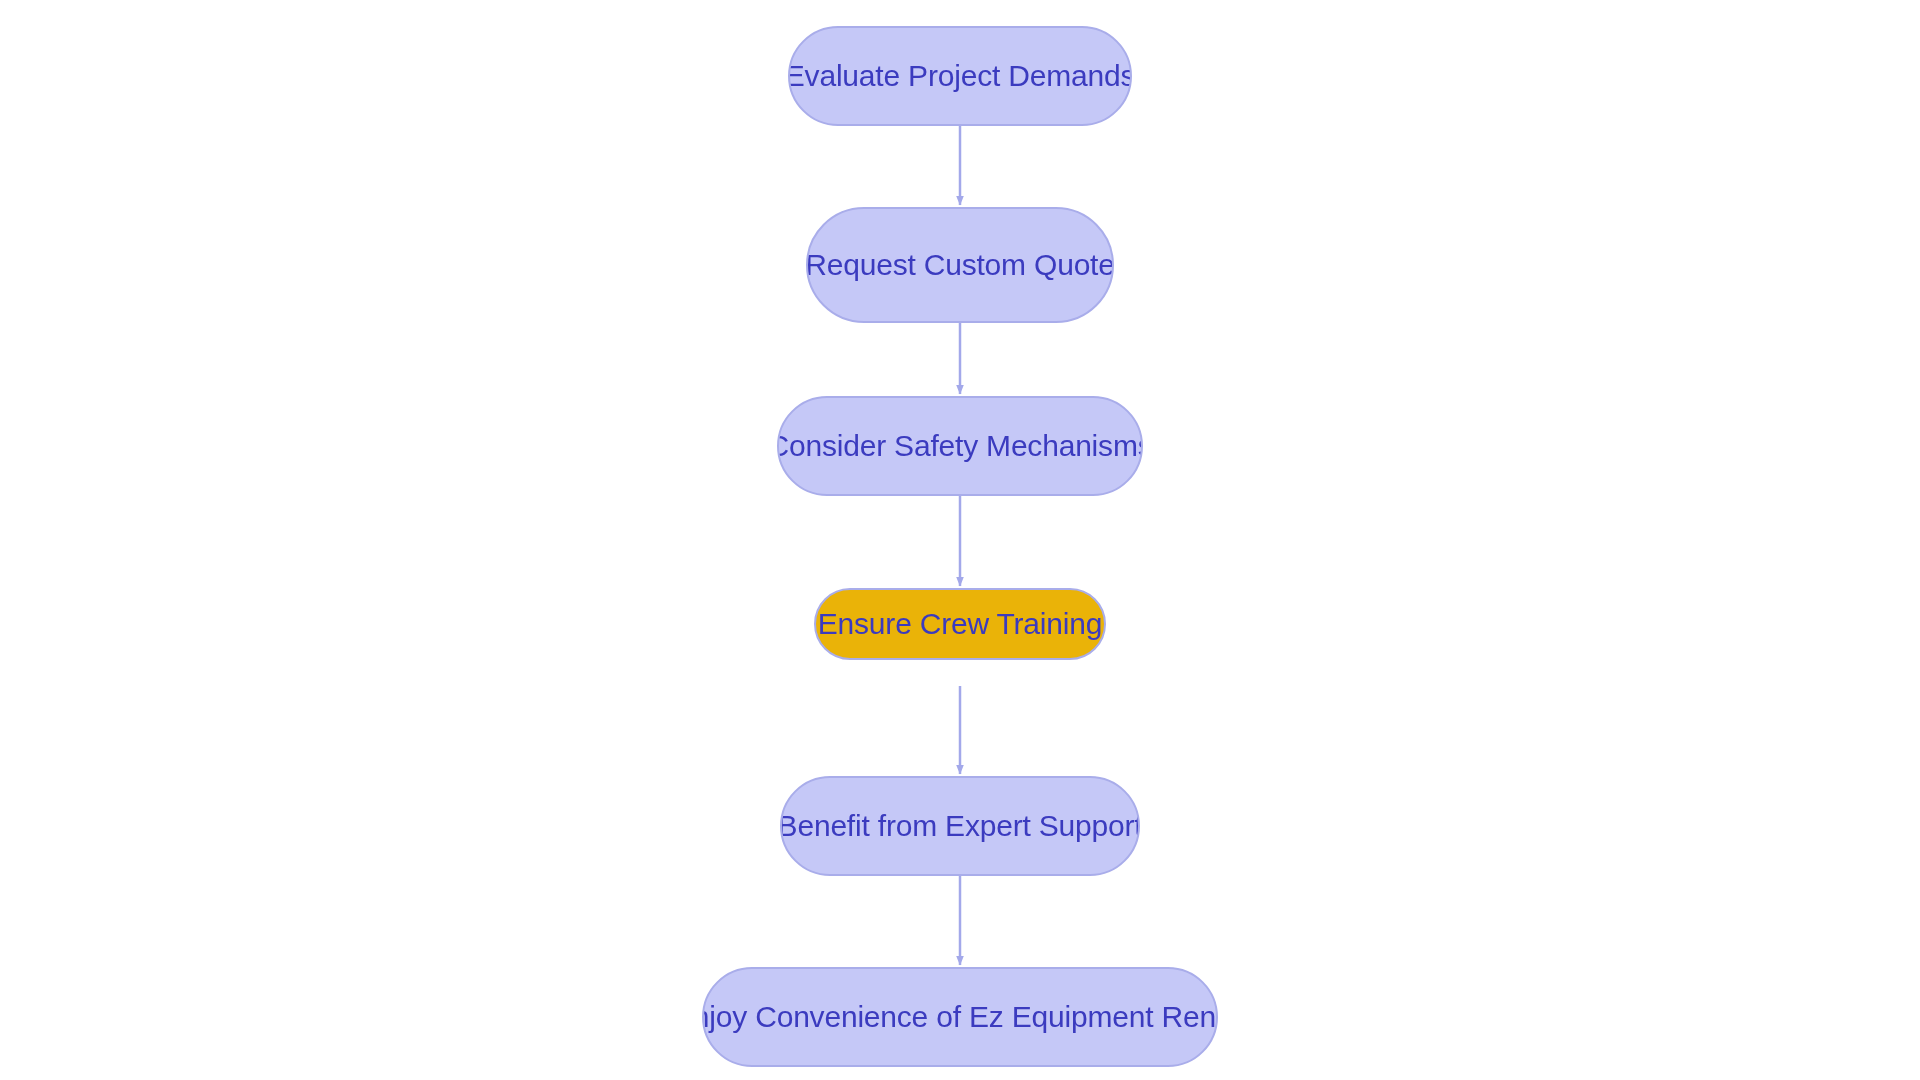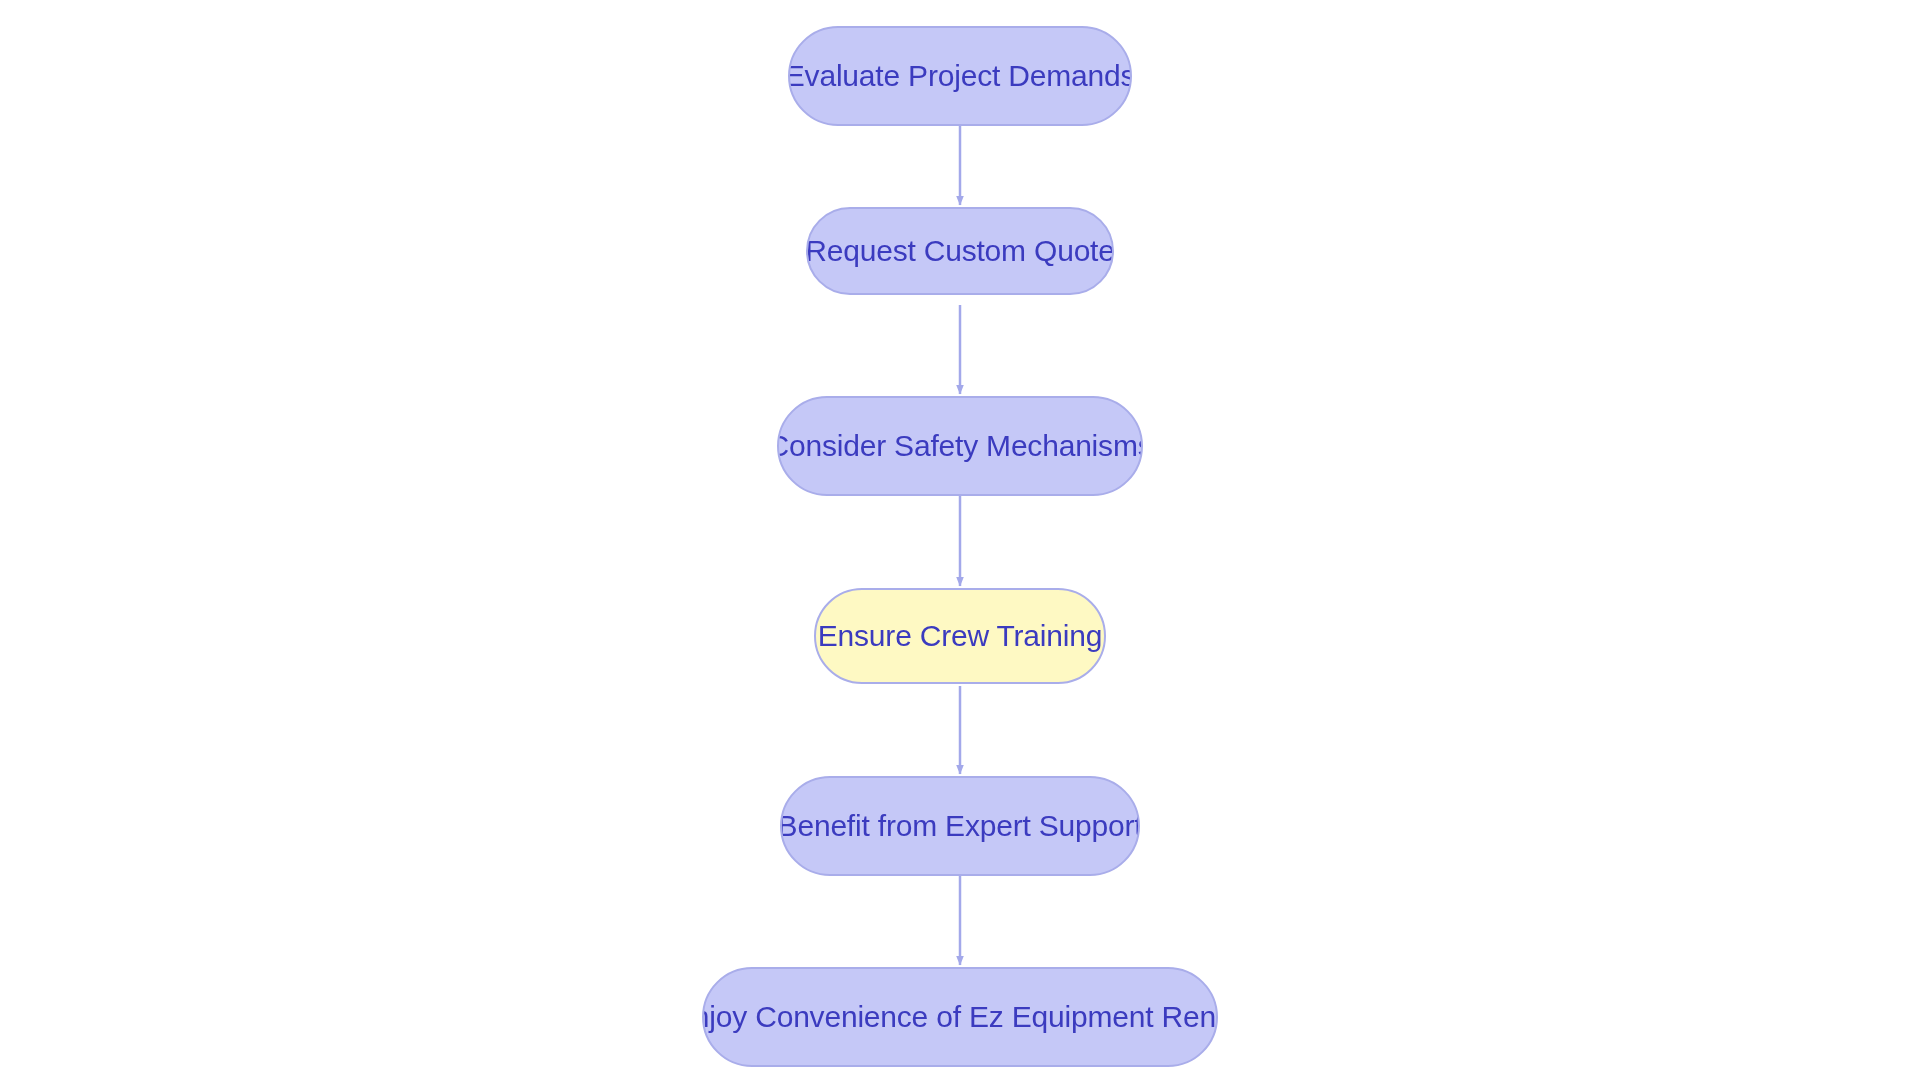--- a/index.html
+++ b/index.html
@@ -73,29 +73,29 @@
         <line x1="960" y1="496" x2="960" y2="586" stroke="#a3a8ea" stroke-width="2.5" marker-end="url(#arrowhead)"></line>
         <line x1="960" y1="686" x2="960" y2="774" stroke="#a3a8ea" stroke-width="2.5" marker-end="url(#arrowhead)"></line>
         <line x1="960" y1="876" x2="960" y2="965" stroke="#a3a8ea" stroke-width="2.5" marker-end="url(#arrowhead)"></line>
       </g>
   </svg>
 
   <div class="node" style="width: 344px; height: 100px; left: 788px; top: 26px; background: rgb(197, 200, 247); border-color: rgb(169, 173, 234);">
     <span class="node-label" style="color: rgb(59, 59, 191);">Evaluate Project Demands</span>
   </div>
 
-  <div class="node" style="width: 308px; height: 88px; left: 806px; top: 207px; background: rgb(197, 200, 247); border-color: rgb(169, 173, 234);">
+  <div class="node" style="width: 308px; height: 116px; left: 806px; top: 207px; background: rgb(197, 200, 247); border-color: rgb(169, 173, 234);">
     <span class="node-label" style="color: rgb(59, 59, 191);">Request Custom Quote</span>
   </div>
 
   <div class="node" style="width: 366px; height: 100px; left: 777px; top: 396px; background: rgb(197, 200, 247); border-color: rgb(169, 173, 234);">
     <span class="node-label" style="color: rgb(59, 59, 191);">Consider Safety Mechanisms</span>
   </div>
 
-  <div class="node" style="width: 292px; height: 96px; left: 814px; top: 588px; background: #fef9c3; border-color: rgb(169, 173, 234);">
+  <div class="node" style="width: 292px; height: 72px; left: 814px; top: 588px; background: #eab308; border-color: rgb(169, 173, 234);">
     <span class="node-label" style="color: rgb(59, 59, 191);">Ensure Crew Training</span>
   </div>
 
   <div class="node" style="width: 360px; height: 100px; left: 780px; top: 776px; background: rgb(197, 200, 247); border-color: rgb(169, 173, 234);">
     <span class="node-label" style="color: rgb(59, 59, 191);">Benefit from Expert Support</span>
   </div>
 
   <div class="node" style="width: 516px; height: 100px; left: 702px; top: 967px; background: rgb(197, 200, 247); border-color: rgb(169, 173, 234);">
     <span class="node-label" style="color: rgb(59, 59, 191);">Enjoy Convenience of Ez Equipment Rental</span>
   </div>

